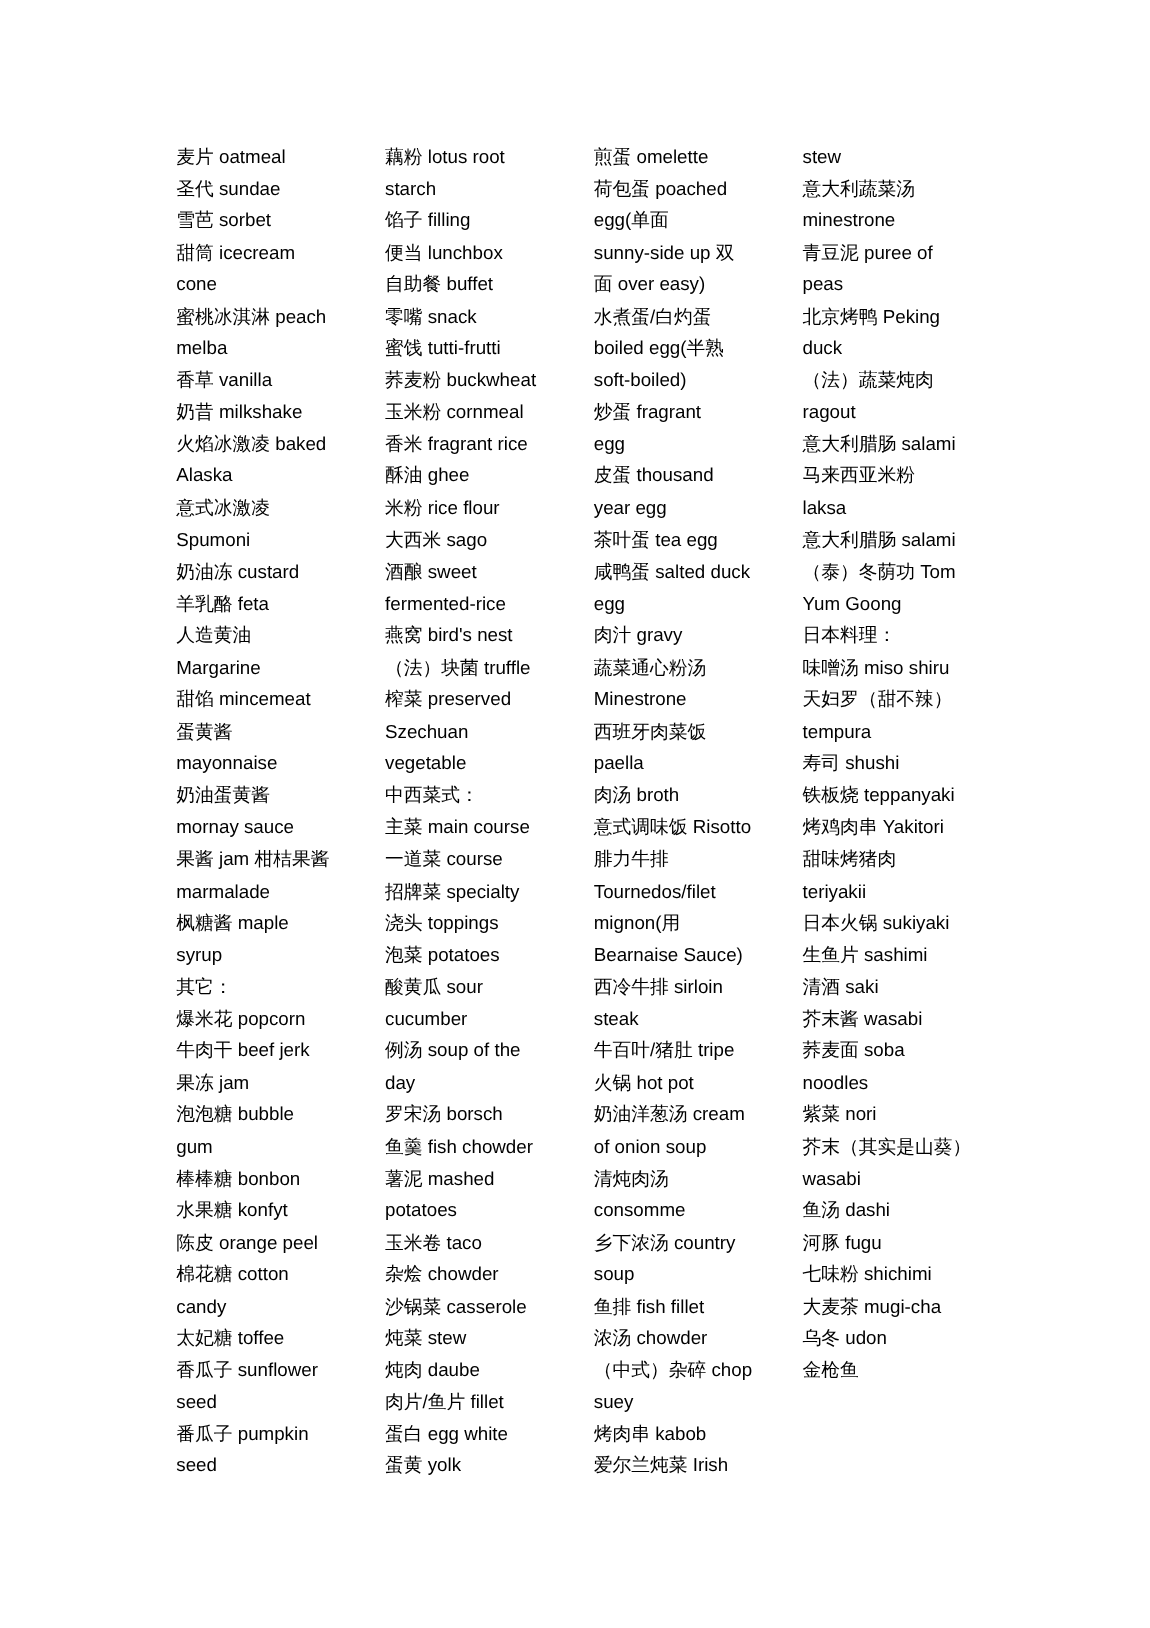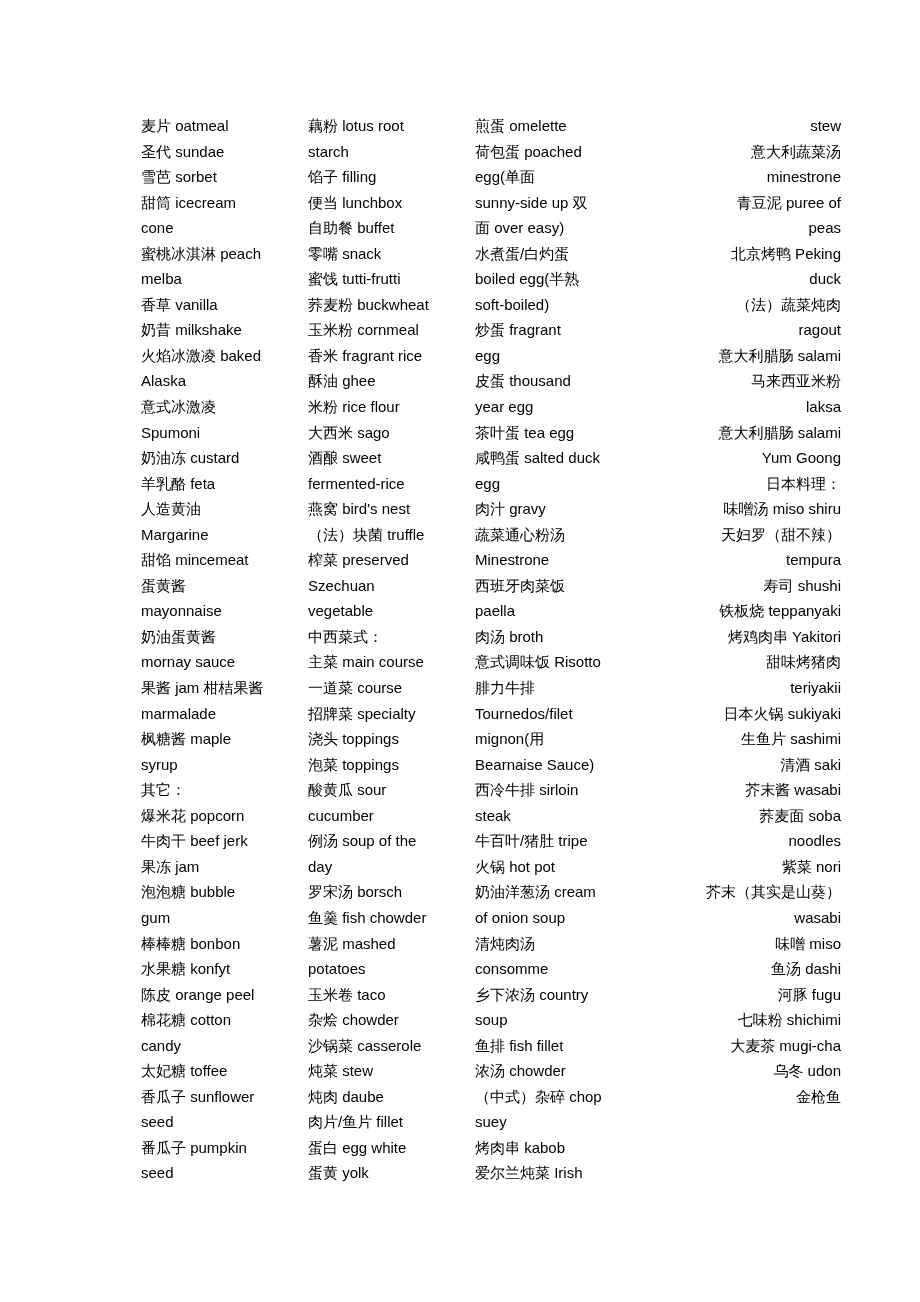--- a/index.html
+++ b/index.html
@@ -30,21 +30,20 @@
     flex-direction: row;
     align-items: flex-start;
   }
   .column {
     width: 167px;
     flex: 0 0 167px;
   }
   .column.col4 {
     width: 199px;
     flex: 0 0 199px;
-    text-align: right;
   }
   .entry {
     font-size: 15px;
     line-height: 25.55px;
     height: 25.55px;
     white-space: nowrap;
     letter-spacing: 0px;
     color: #000000;
   }
   .entry.u {
@@ -122,21 +121,21 @@
       <div class="entry">燕窝 bird's nest</div>
       <div class="entry">（法）块菌 truffle</div>
       <div class="entry">榨菜 preserved</div>
       <div class="entry">Szechuan</div>
       <div class="entry">vegetable</div>
       <div class="entry">中西菜式：</div>
       <div class="entry">主菜 main course</div>
       <div class="entry">一道菜 course</div>
       <div class="entry">招牌菜 specialty</div>
       <div class="entry">浇头 toppings</div>
-      <div class="entry">泡菜 toppings</div>
+      <div class="entry">泡菜 potatoes</div>
       <div class="entry">酸黄瓜 sour</div>
       <div class="entry">cucumber</div>
       <div class="entry">例汤 soup of the</div>
       <div class="entry">day</div>
       <div class="entry">罗宋汤 borsch</div>
       <div class="entry u">鱼羹 fish chowder</div>
       <div class="entry">薯泥 mashed</div>
       <div class="entry">potatoes</div>
       <div class="entry">玉米卷 taco</div>
       <div class="entry">杂烩 chowder</div>
@@ -200,40 +199,40 @@
       <div class="entry">青豆泥 puree of</div>
       <div class="entry">peas</div>
       <div class="entry">北京烤鸭 Peking</div>
       <div class="entry">duck</div>
       <div class="entry">（法）蔬菜炖肉</div>
       <div class="entry">ragout</div>
       <div class="entry">意大利腊肠 salami</div>
       <div class="entry">马来西亚米粉</div>
       <div class="entry">laksa</div>
       <div class="entry">意大利腊肠 salami</div>
+      <div class="entry">（泰）冬荫功 Tom</div>
       <div class="entry">Yum Goong</div>
       <div class="entry">日本料理：</div>
       <div class="entry">味噌汤 miso shiru</div>
       <div class="entry">天妇罗（甜不辣）</div>
       <div class="entry">tempura</div>
       <div class="entry">寿司 shushi</div>
       <div class="entry">铁板烧 teppanyaki</div>
       <div class="entry">烤鸡肉串 Yakitori</div>
       <div class="entry">甜味烤猪肉</div>
       <div class="entry">teriyakii</div>
       <div class="entry">日本火锅 sukiyaki</div>
       <div class="entry u">生鱼片 sashimi</div>
       <div class="entry">清酒 saki</div>
       <div class="entry">芥末酱 wasabi</div>
       <div class="entry">荞麦面 soba</div>
       <div class="entry">noodles</div>
       <div class="entry">紫菜 nori</div>
       <div class="entry">芥末（其实是山葵）</div>
       <div class="entry">wasabi</div>
-      <div class="entry">味噌 miso</div>
       <div class="entry u">鱼汤 dashi</div>
       <div class="entry">河豚 fugu</div>
       <div class="entry">七味粉 shichimi</div>
       <div class="entry">大麦茶 mugi-cha</div>
       <div class="entry">乌冬 udon</div>
       <div class="entry u">金枪鱼</div>
     </div>
 
   </div>
 </div>

